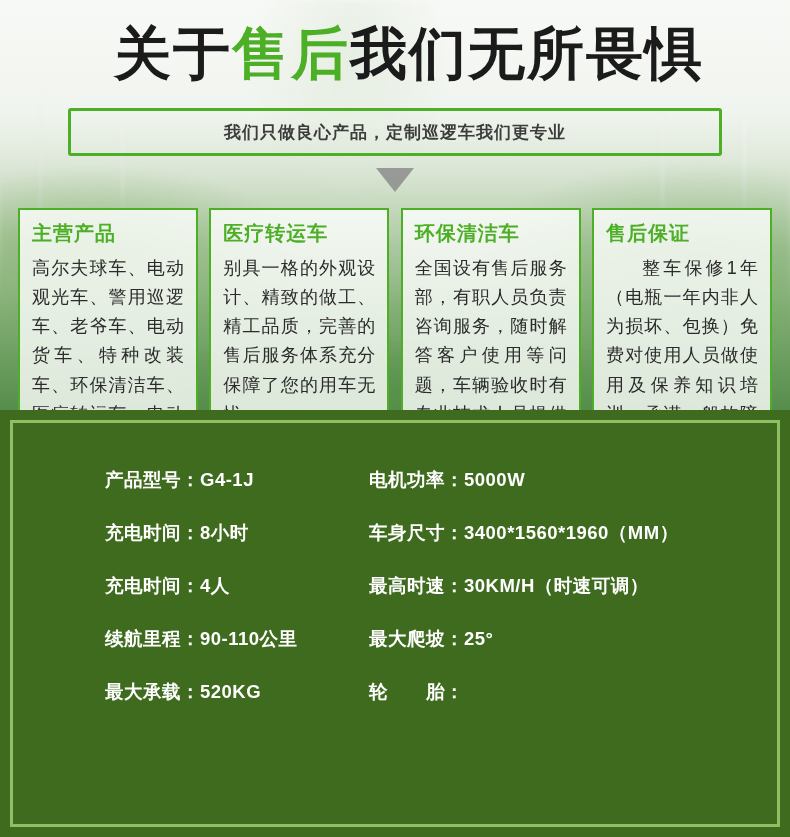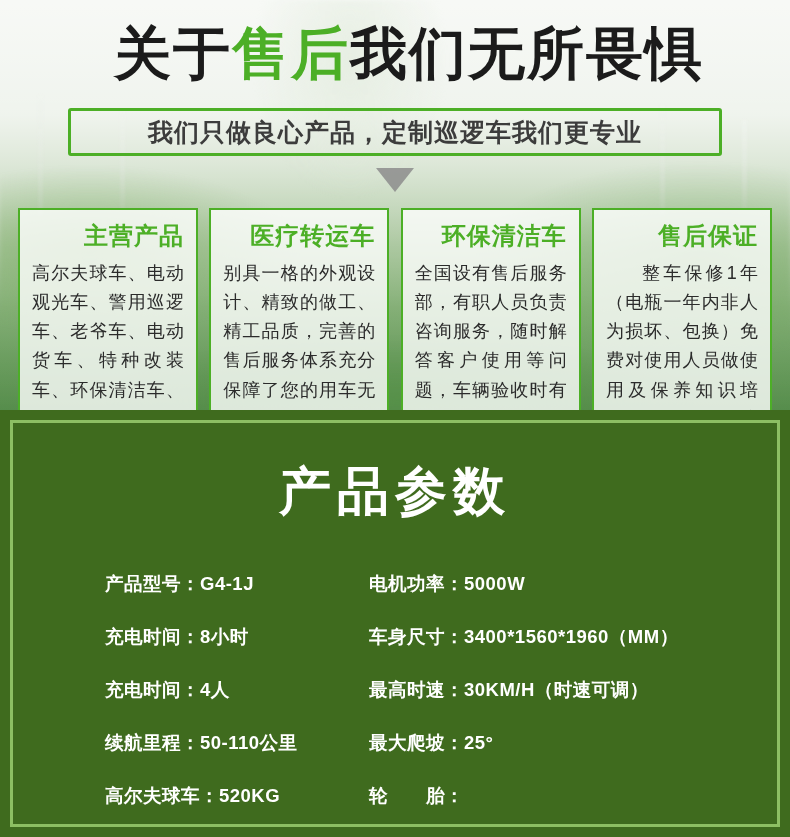--- a/index.html
+++ b/index.html
@@ -76,21 +76,21 @@
     width: 654px;
     height: 48px;
     border: 3px solid #4caf26;
     border-radius: 3px;
     box-sizing: border-box;
     display: flex;
     align-items: center;
     justify-content: center;
   }
   .subbar span {
-    font-size: 25px;
+    font-size: 17px;
     font-weight: bold;
     color: #3c3c3c;
     letter-spacing: 1px;
     white-space: nowrap;
   }
 
   .arrow-down {
     position: absolute;
     top: 168px;
     left: 50%;
@@ -112,22 +112,22 @@
   }
   .card {
     width: 180px;
     min-height: 175px;
     background: rgba(255,255,255,0.80);
     border: 2px solid #4caf26;
     box-sizing: border-box;
     padding: 10px 12px 12px 12px;
   }
   .card-title {
-    text-align: right;
-    font-size: 24px;
+    text-align: left;
+    font-size: 20px;
     font-weight: bold;
     color: #4caf26;
     letter-spacing: 1px;
     margin-bottom: 7px;
     white-space: nowrap;
   }
   .card-text {
     font-size: 18px;
     line-height: 1.62;
     color: #2b2b2b;
@@ -220,21 +220,20 @@
       </div>
       <div class="card">
         <div class="card-title">售后保证</div>
         <div class="card-text indent">整车保修1年（电瓶一年内非人为损坏、包换）免费对使用人员做使用及保养知识培训。承诺一般故障24小时到达现场解决。</div>
       </div>
     </div>
   </div>
 
   <div class="params">
     <div class="params-inner">
-      <div class="params-title">产品参数</div>
 
       <div class="params-grid">
 
         <div class="param-item col1">
           <span class="param-label">产品型号：</span>
           <span class="param-value">G4-1J</span>
         </div>
         <div class="param-item col2">
           <span class="param-label">电机功率：</span>
           <span class="param-value">5000W</span>
@@ -253,29 +252,29 @@
           <span class="param-label">充电时间：</span>
           <span class="param-value">4人</span>
         </div>
         <div class="param-item col2">
           <span class="param-label">最高时速：</span>
           <span class="param-value">30KM/H（时速可调）</span>
         </div>
 
         <div class="param-item col1">
           <span class="param-label">续航里程：</span>
-          <span class="param-value">50-110公里</span>
+          <span class="param-value">90-110公里</span>
         </div>
         <div class="param-item col2">
           <span class="param-label">最大爬坡：</span>
           <span class="param-value">25°</span>
         </div>
 
         <div class="param-item col1">
-          <span class="param-label">高尔夫球车：</span>
+          <span class="param-label">最大承载：</span>
           <span class="param-value">520KG</span>
         </div>
         <div class="param-item col2">
           <span class="param-label">轮　　胎：</span>
         </div>
 
       </div>
     </div>
   </div>
 

